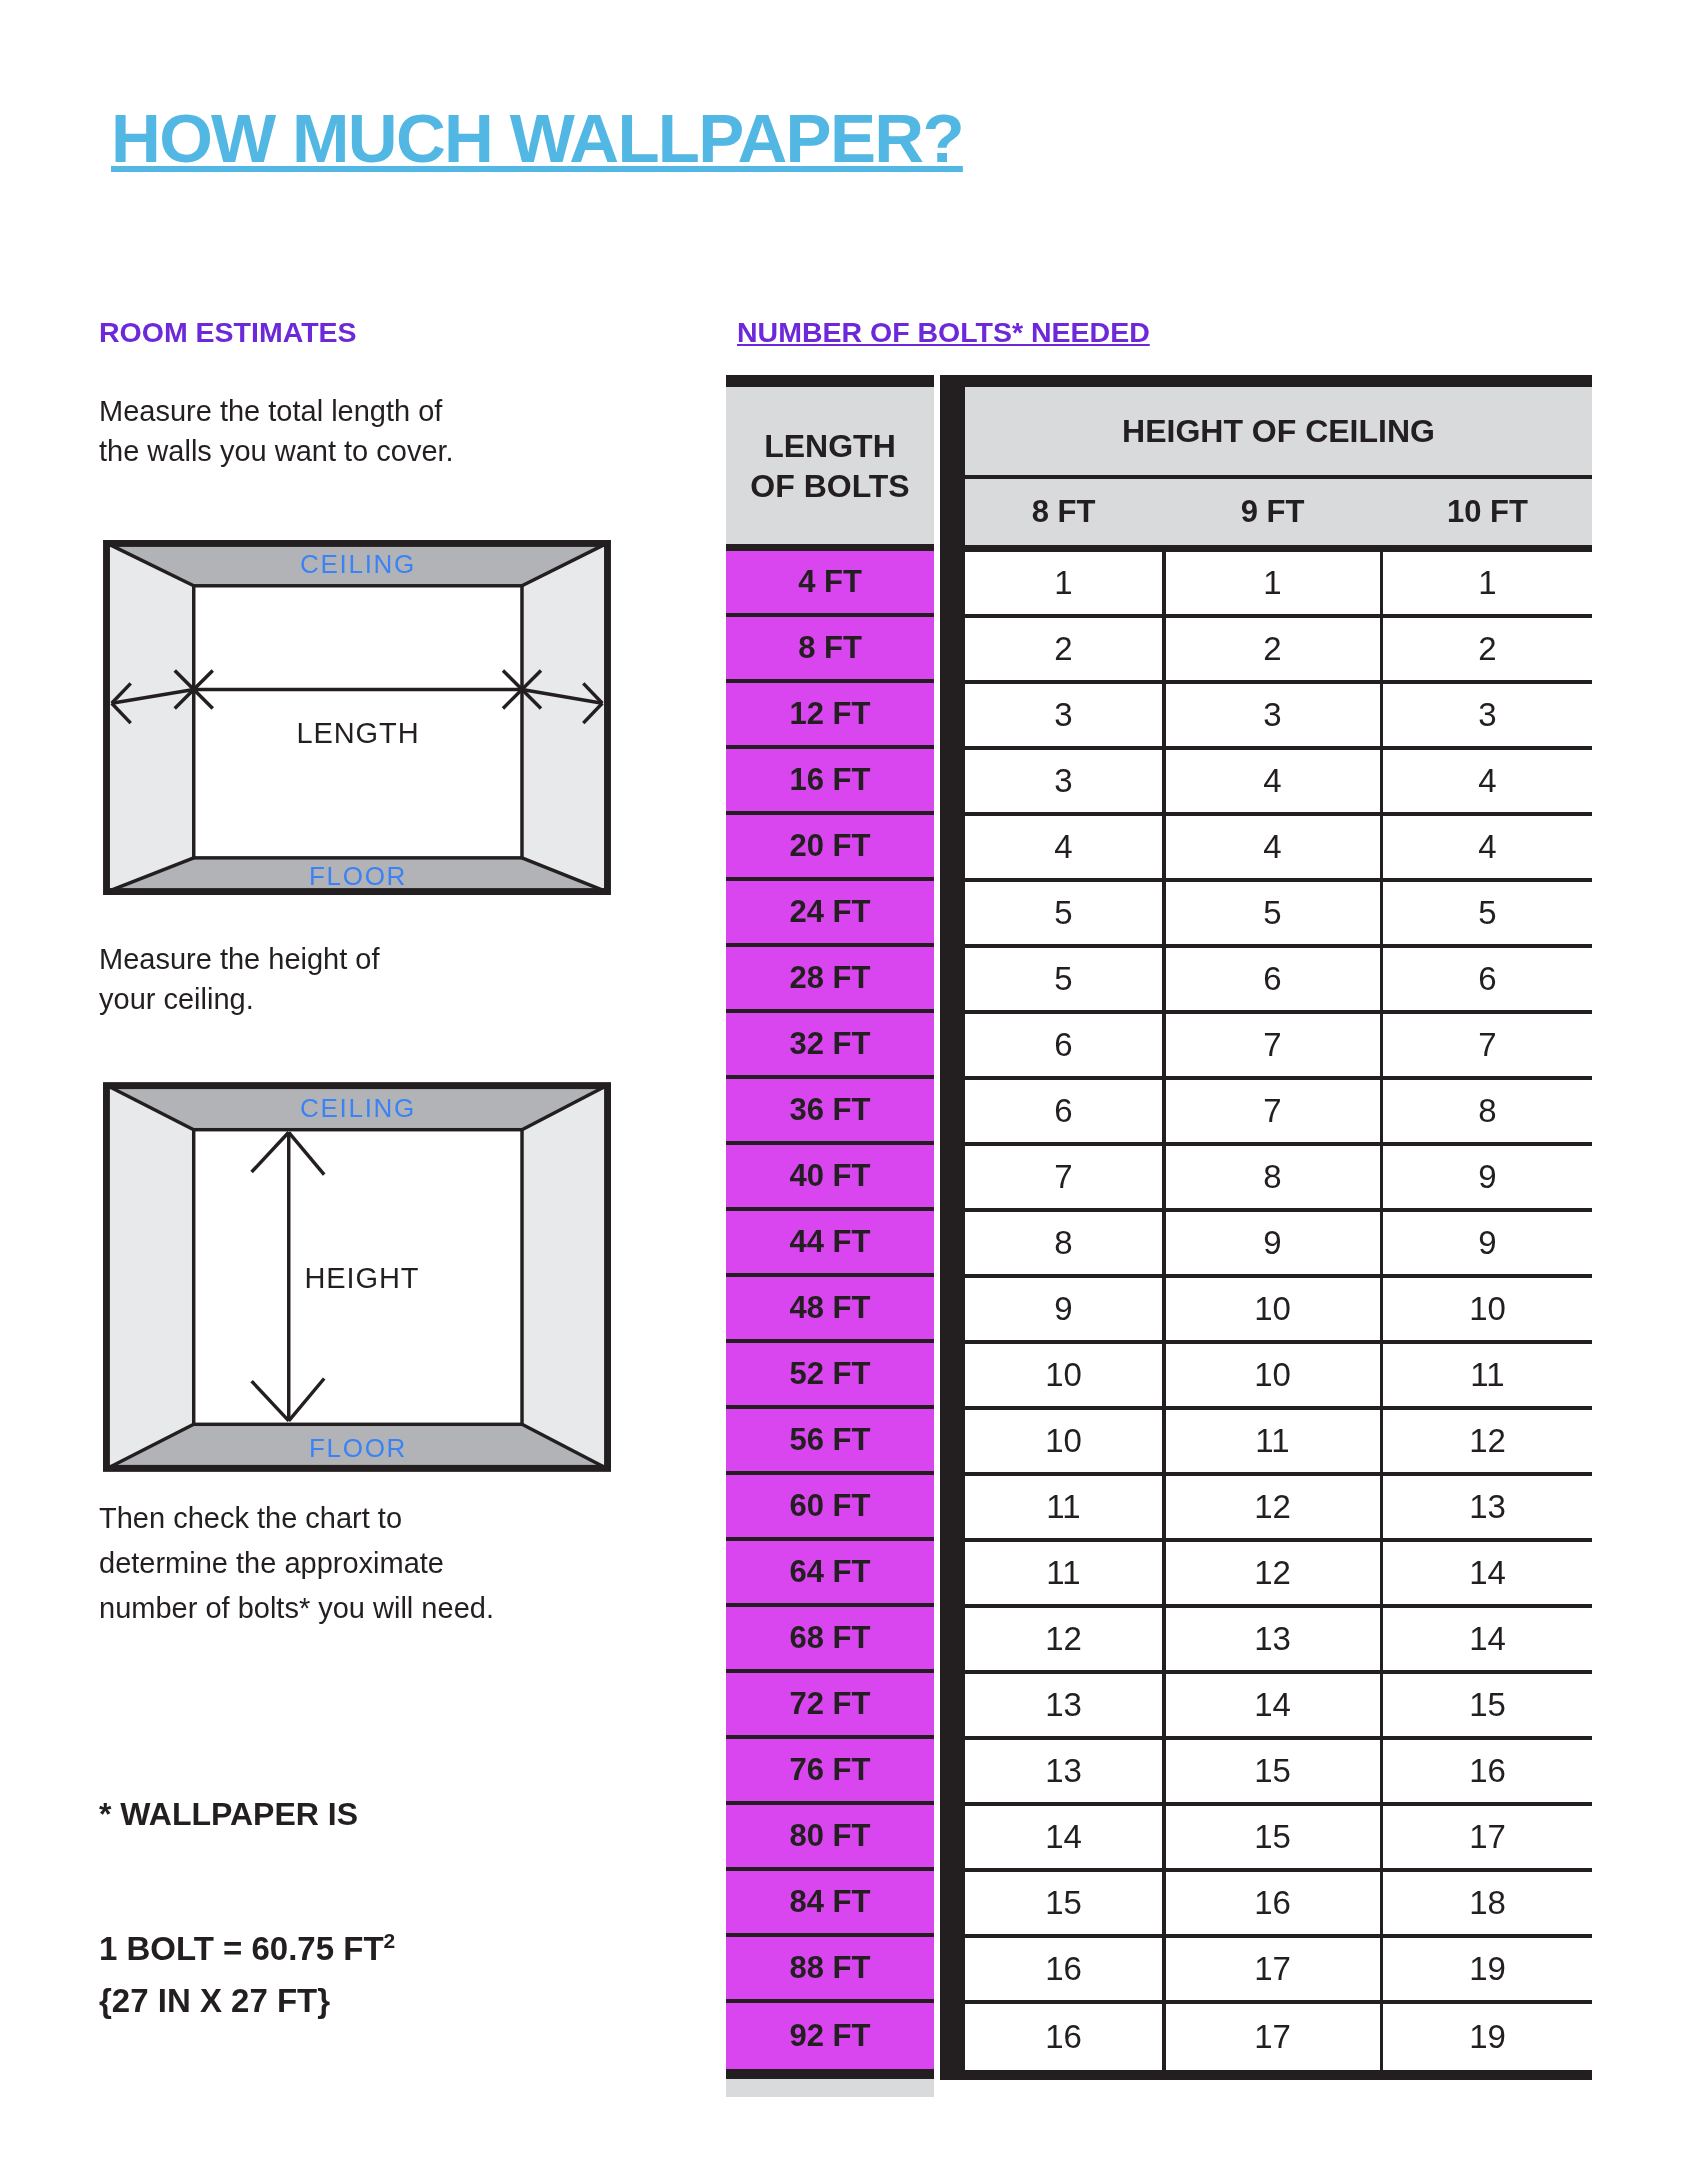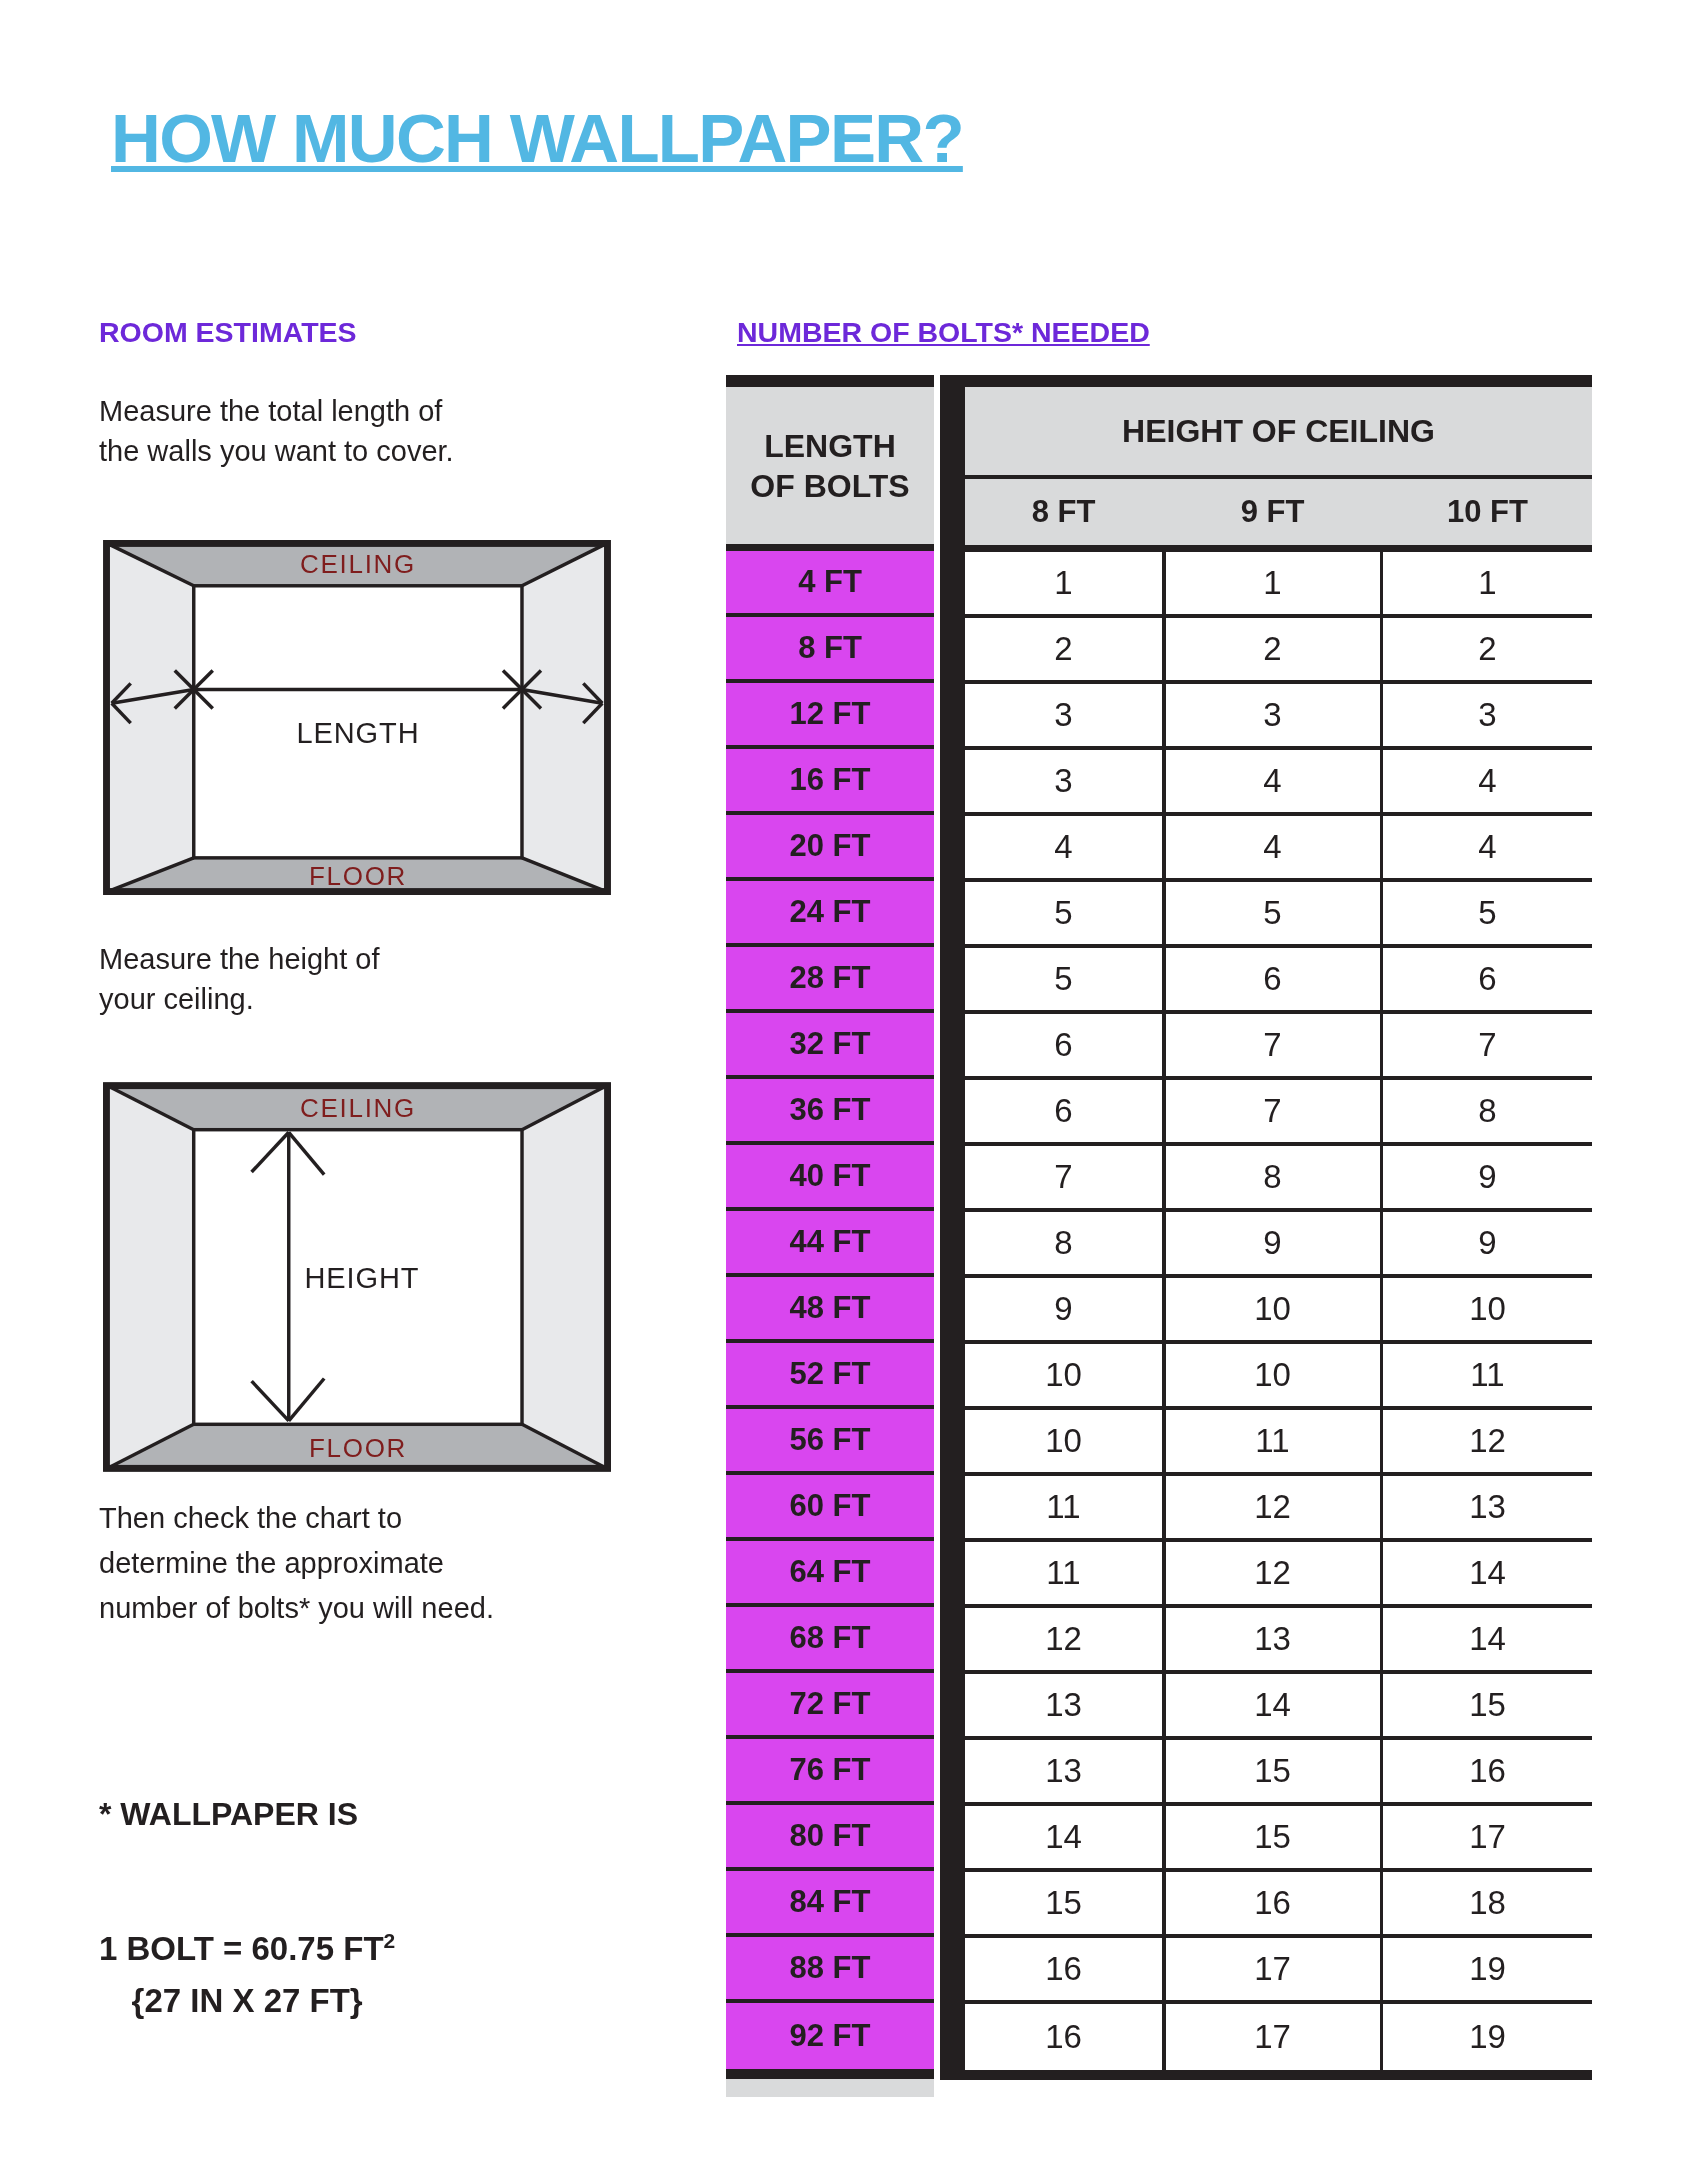--- a/index.html
+++ b/index.html
@@ -22,32 +22,32 @@
   #bolts-needed-heading   { left:737px; top:316px; width:866px; text-align:left;text-decoration:underline; }
 
   
   .para { font-size:29px; line-height:40px; }
   #para-length { left:99px; top:391px; }
   #para-height { left:99px; top:939px; }
   #para-chart  { left:99px; top:1496px; line-height:45px; }
 
   .footnote { left:99px; top:1792px; font-size:32px; font-weight:700; line-height:45px; }
   .footnote .indent { padding-left:31px; }
-  .boltspec { left:99px; top:1923px; font-size:33px; font-weight:700; line-height:52px;text-align:center; }
+  .boltspec { left:99px; top:1923px; font-size:33px; font-weight:700; line-height:52px; }
   .boltspec sup { font-size:21px; vertical-align:super; line-height:0; }
 
   
   .diagram { overflow:visible; }
   #diagram-length { left:103px; top:540px;  width:508px; height:355px; }
   #diagram-height { left:103px; top:1082px; width:508px; height:390px; }
   .diagram svg { display:block; width:100%; height:100%; }
   .diag-label {
     position:absolute; transform:translate(-50%,-50%); white-space:nowrap;
   }
-  .diag-label.white { color:#7f1d1d; font-size:26px; letter-spacing:1.7px; }
+  .diag-label.white { color:#3b82f6; font-size:26px; letter-spacing:1.7px; }
   .diag-label.dark  { color:#231f20; font-size:29px; letter-spacing:0.9px; }
 
   
   #bolt-table { left:726px; top:375px; width:866px; height:1716px; }
 
   .tbl-left { position:absolute; left:0; top:0; width:208px; }
   .tbl-right { position:absolute; left:214px; top:0; width:652px;
                box-sizing:border-box; border-left:25px solid #231f20; }
 
   .bar-black { background:#231f20; }

